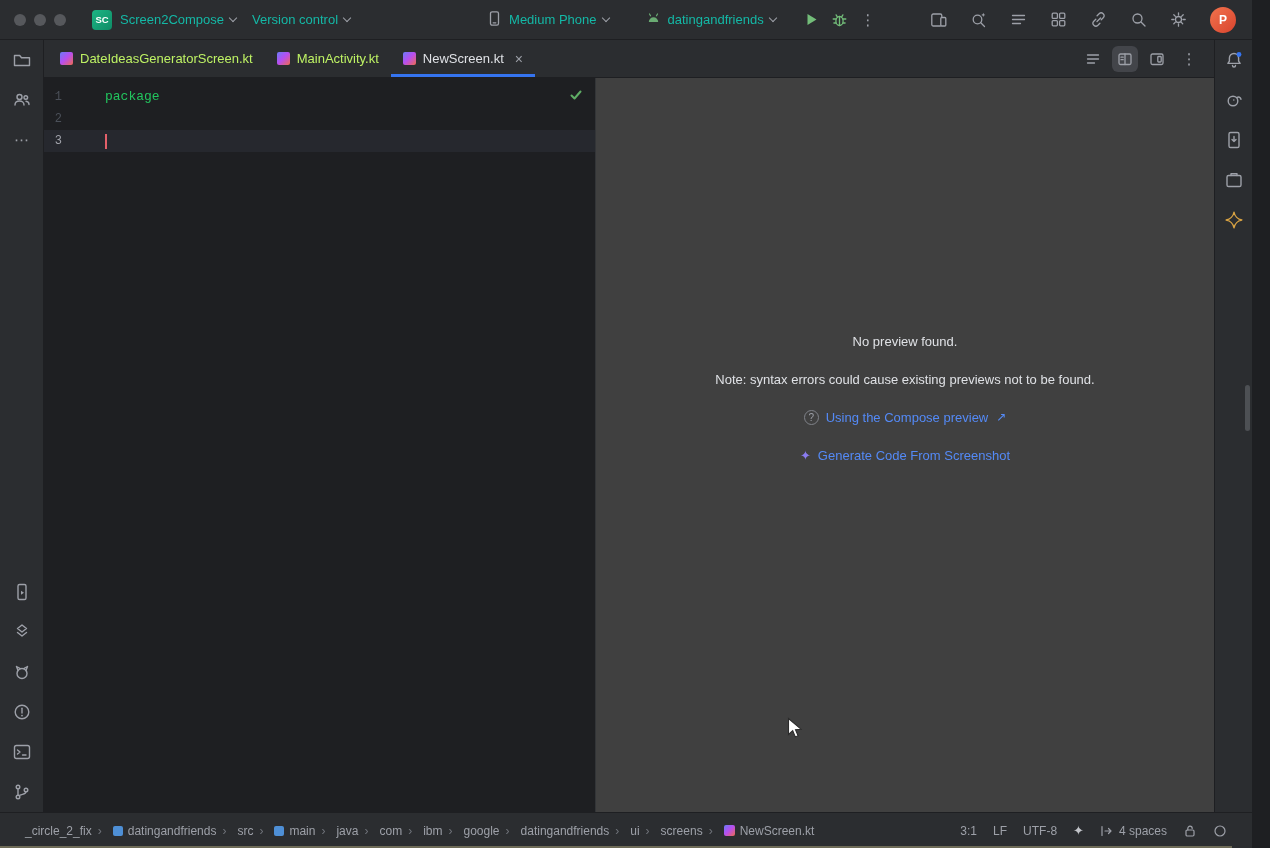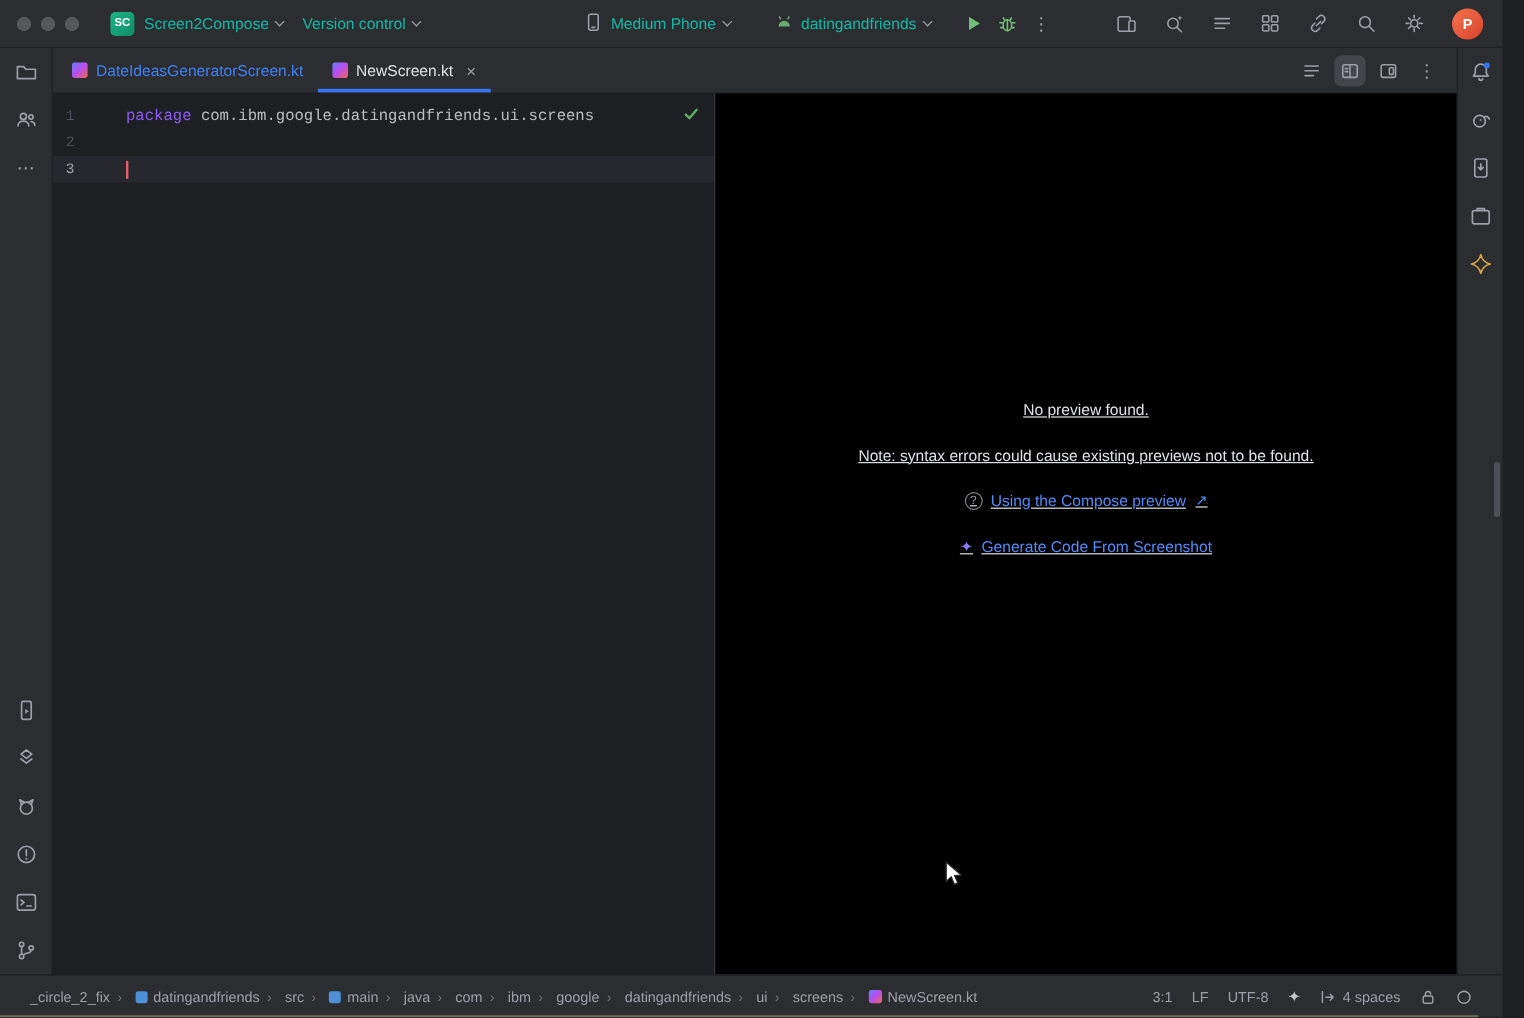--- a/index.html
+++ b/index.html
@@ -40,21 +40,21 @@
            border-radius:8px; cursor:default; }
   .ritem svg { stroke:#9da0a8; fill:none; stroke-width:1.4; stroke-linecap:round; stroke-linejoin:round; }
   .rspacer { flex:1; }
 
   .center-col { flex:1; display:flex; flex-direction:column; min-width:0; }
 
   
   .tabbar { height:38px; background:#2b2d30; border-bottom:1px solid #1e1f22;
             display:flex; align-items:stretch; padding-left:4px; }
   .tab { display:flex; align-items:center; gap:7px; padding:0 12px; font-size:13px;
-         color:#3b82f6; position:relative; cursor:default; }
+         color:#bef264; position:relative; cursor:default; }
   .tab.active { color:#dfe1e5; }
   .tab.active::after { content:""; position:absolute; left:0; right:0; bottom:0; height:3px; background:#3574f0; }
   .kotlin-icon { width:13px; height:13px; border-radius:2px; flex:0 0 13px;
                  background:linear-gradient(135deg,#6a7bf7 0%,#b74ef0 48%,#ef6a4e 100%); }
   .tab-close { margin-left:4px; color:#9da0a8; font-size:14px; line-height:1; }
   .tab-actions { margin-left:auto; display:flex; align-items:center; gap:6px; padding-right:12px; }
   .va-btn { width:26px; height:26px; border-radius:6px; display:flex; align-items:center;
             justify-content:center; cursor:default; }
   .va-btn svg { stroke:#9da0a8; fill:none; stroke-width:1.3; stroke-linecap:round; stroke-linejoin:round; }
   .va-btn.selected { background:#43454a; }
@@ -62,26 +62,26 @@
   
   .content { flex:1; display:flex; min-height:0; }
   .editor { width:552px; flex:0 0 552px; background:#1e1f22; border-right:1px solid #333538;
             position:relative; padding-top:8px;
             font-family:"Liberation Mono","DejaVu Sans Mono",monospace; font-size:13px; }
   .eline { display:flex; align-items:center; height:22px; line-height:22px; }
   .eline .lnum { width:18px; text-align:right; color:#4b5059; font-size:12px; flex:0 0 18px; }
   .eline .gutsp { width:43px; flex:0 0 43px; }
   .eline.current { background:#26282e; }
   .eline.current .lnum { color:#a1a3ab; }
-  .kw { color:#8b5cf6; margin-right:0.6em; }
+  .kw { color:#22c55e; margin-right:0.6em; }
   .code-rest { color:#bcbec4; }
   .caret { width:2px; height:15px; background:#e3606a; display:inline-block; }
   .check-badge { position:absolute; top:10px; right:12px; }
 
-  .preview { flex:1; background:#000000; padding-top:255px; text-align:center; font-size:13px;text-decoration:underline; }
+  .preview { flex:1; background:#404040; padding-top:255px; text-align:center; font-size:13px; }
   .pv-row { height:16px; margin-bottom:22px; display:flex; justify-content:center;
             align-items:center; gap:7px; color:#dfe1e5; }
   .pv-link { color:#548af7; cursor:pointer; text-decoration:none; }
   .q-badge { width:15px; height:15px; border-radius:50%; border:1px solid #80838a; color:#9da0a8;
              font-size:10px; display:flex; align-items:center; justify-content:center; flex:0 0 15px; }
   .ext-arrow { color:#548af7; font-size:12px; margin-left:1px; }
   .spark-blue { color:#8a7cf0; font-size:13px; }
 
   
   .statusbar { flex:0 0 36px; background:#2b2d30; border-top:1px solid #1e1f22;
@@ -276,20 +276,24 @@
       </div>
     </aside>
 
     <div class="center-col">
 
       <div class="tabbar">
         <div class="tab">
           <span class="kotlin-icon"></span>
           <span>DateIdeasGeneratorScreen.kt</span>
         </div>
+        <div class="tab">
+          <span class="kotlin-icon"></span>
+          <span>MainActivity.kt</span>
+        </div>
         <div class="tab active">
           <span class="kotlin-icon"></span>
           <span>NewScreen.kt</span>
           <span class="tab-close">×</span>
         </div>
         <div class="tab-actions">
           <div class="va-btn">
             <svg width="16" height="16" viewBox="0 0 16 16">
                 <path d="M2.5 4h11M2.5 8h11M2.5 12h7"></path>
               </svg>
@@ -313,21 +317,20 @@
         </div>
       </div>
 
       <div class="content">
 
         <div class="editor">
           <div class="eline">
             <span class="lnum">1</span>
             <span class="gutsp"></span>
             <span class="kw">package</span>
-            <span class="code-rest">com.ibm.google.datingandfriends.ui.screens</span>
           </div>
           <div class="eline">
             <span class="lnum">2</span>
             <span class="gutsp"></span>
           </div>
           <div class="eline current">
             <span class="lnum">3</span>
             <span class="gutsp"></span>
             <span class="caret"></span>
           </div>

